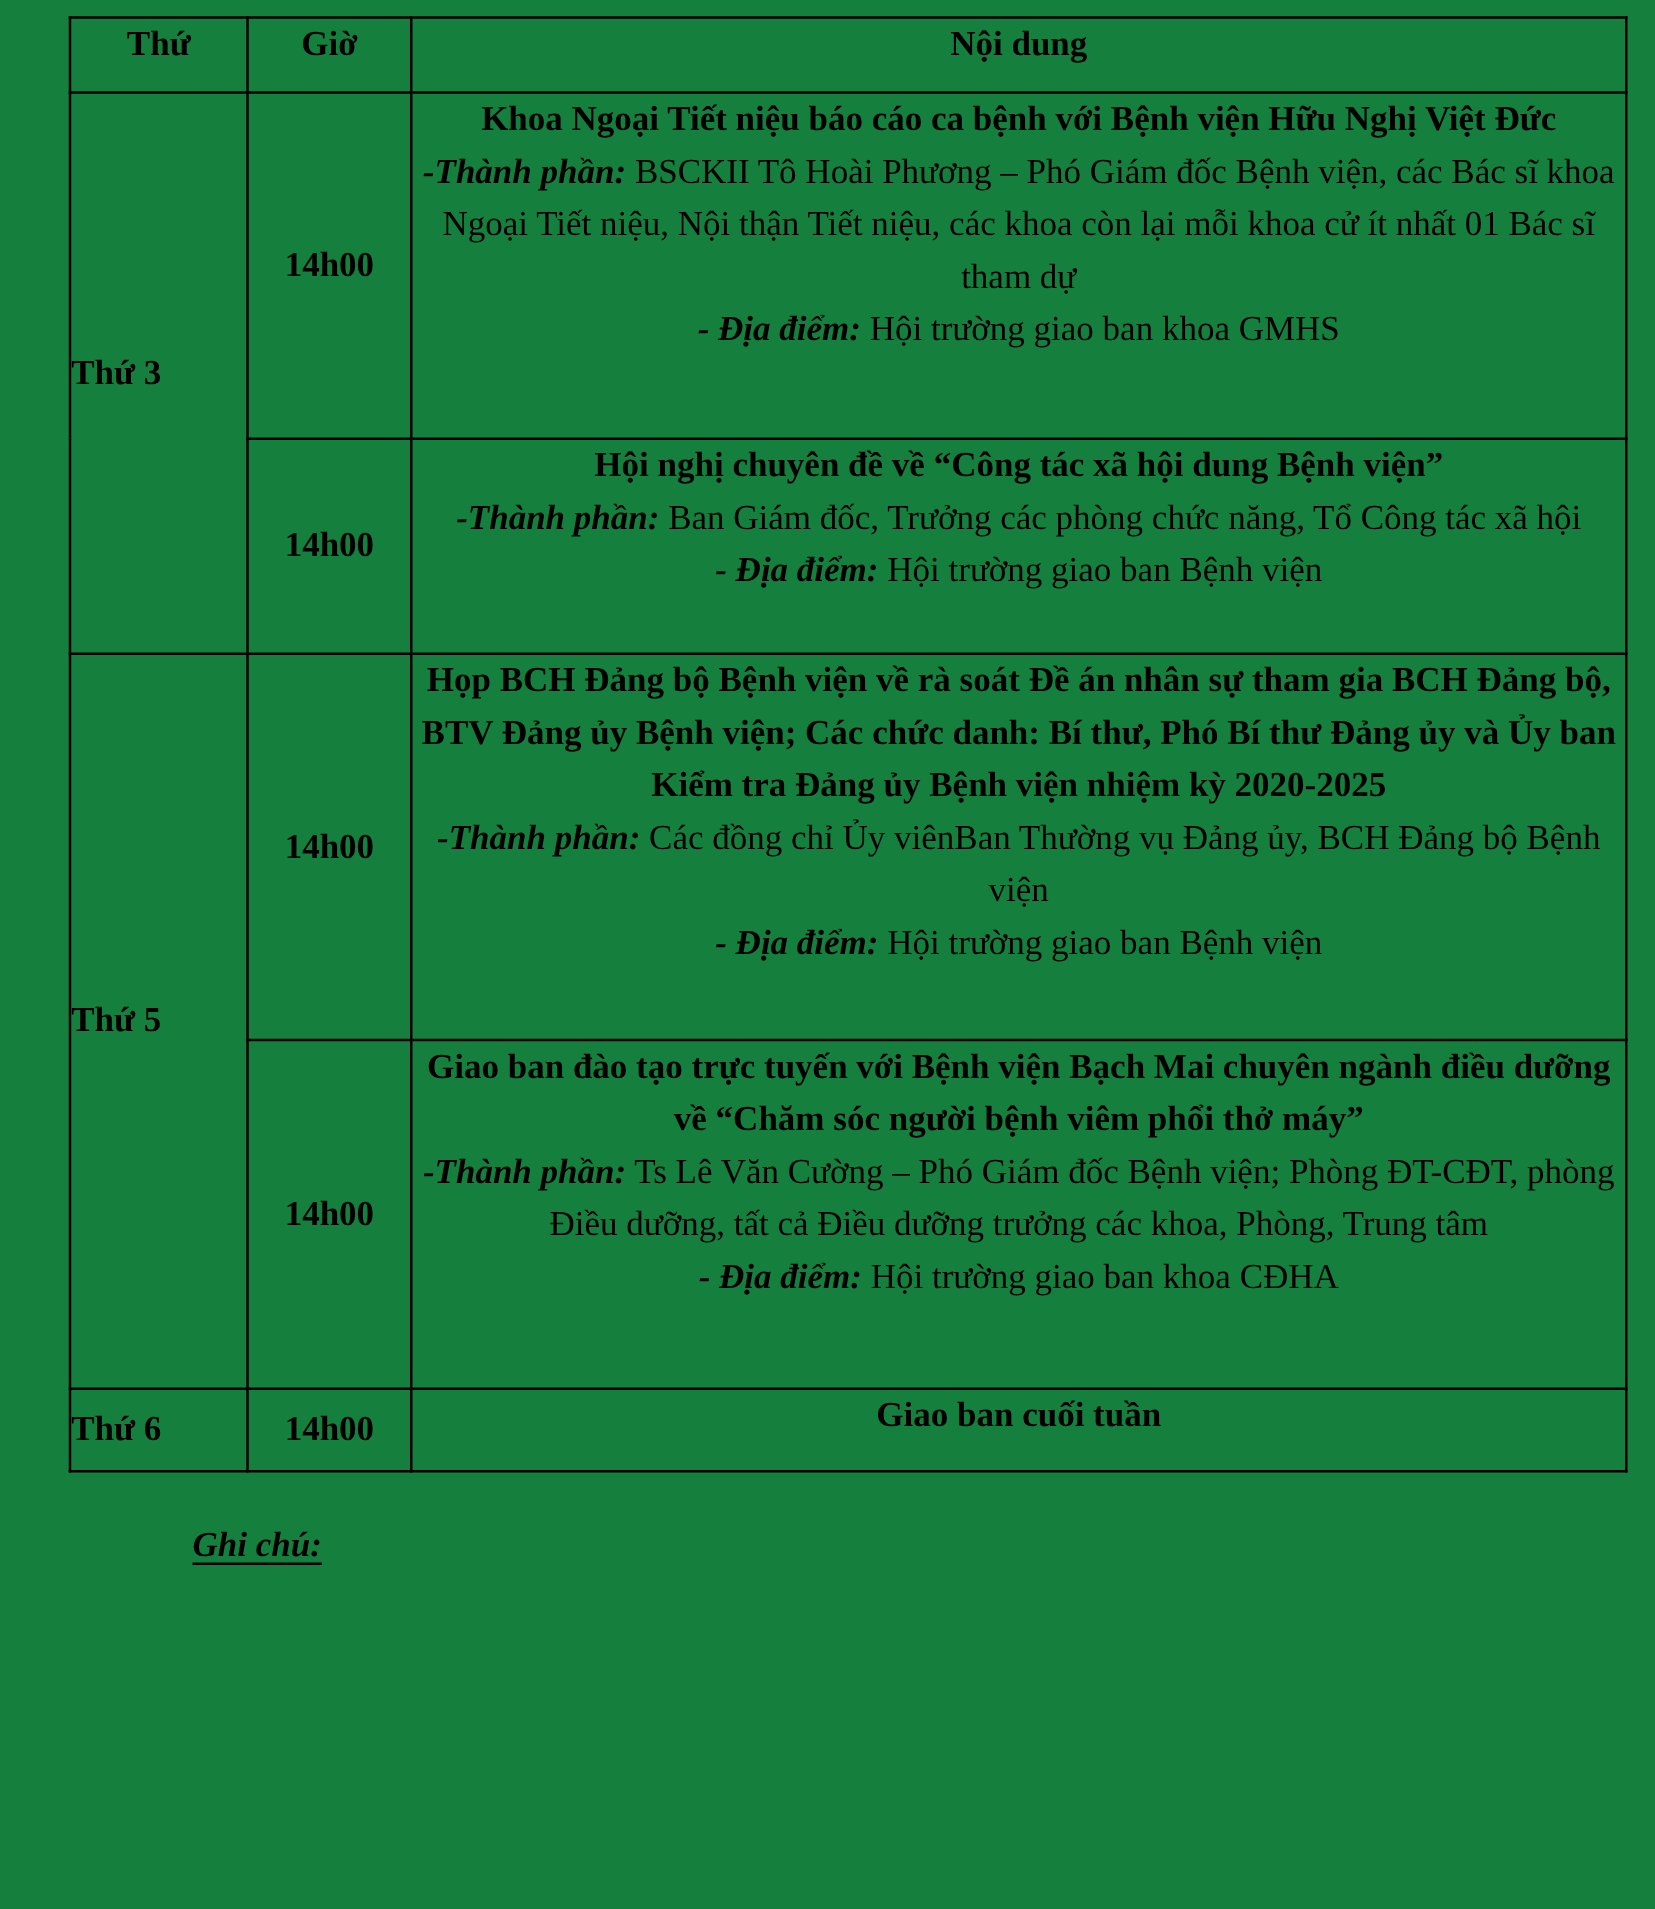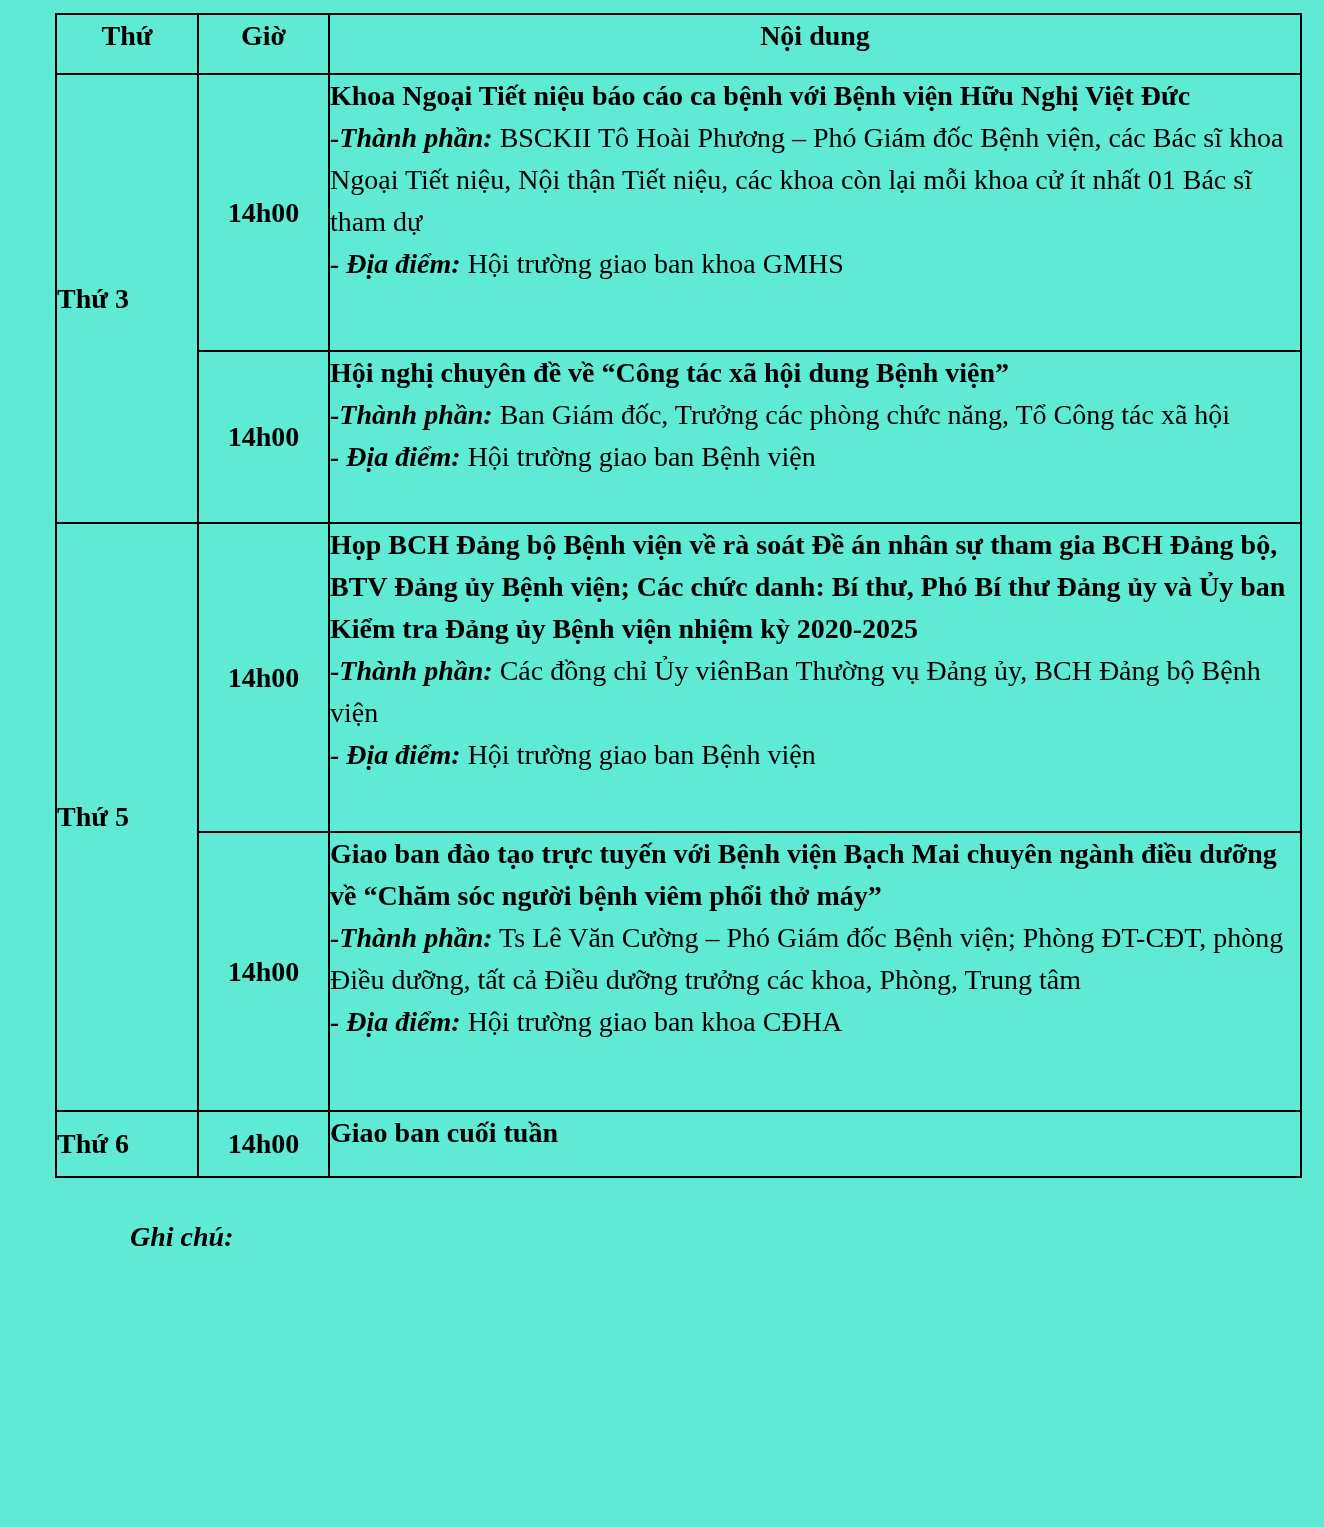--- a/index.html
+++ b/index.html
@@ -5,21 +5,21 @@
   html, body {
     margin: 0;
     padding: 0;
     background: #ffffff;
     color: #000000;
   }
   .page {
     position: relative;
     width: 1324px;
     height: 1527px;
-    background: #5eead4;
+    background: #15803d;
     font-family: "Liberation Serif", "DejaVu Serif", serif;
     font-size: 28px;
     line-height: 42px;
     color: #000000;
     overflow: hidden;
   }
   table.schedule {
     border-collapse: collapse;
     table-layout: fixed;
     margin: 13px 0 0 55px;
@@ -44,37 +44,39 @@
   }
   td.time-cell {
     text-align: center;
     vertical-align: middle;
     font-weight: bold;
     margin-top: 28px;
   }
   td.content-cell {
     vertical-align: top;
     padding: 5px 11px 5px 11px;
-    text-align: left;
+    text-align: center;
   }
   .evt-title {
     font-weight: bold;
   }
   .evt-line .lbl {
     font-weight: bold;
     font-style: italic;
   }
   .notes {
     margin: 38px 0 0 130px;
   }
   .notes-heading {
     font-weight: bold;
     font-style: italic;
+    text-decoration: underline;
     text-decoration-thickness: 2px;
     text-underline-offset: 5px;
+    margin-left: 24px;
   }
   .note-item {
     padding-left: 42px;
     margin-top: 4px;
   }
   .note-dash {
     display: inline-block;
     width: 41px;
   }
 </style>

